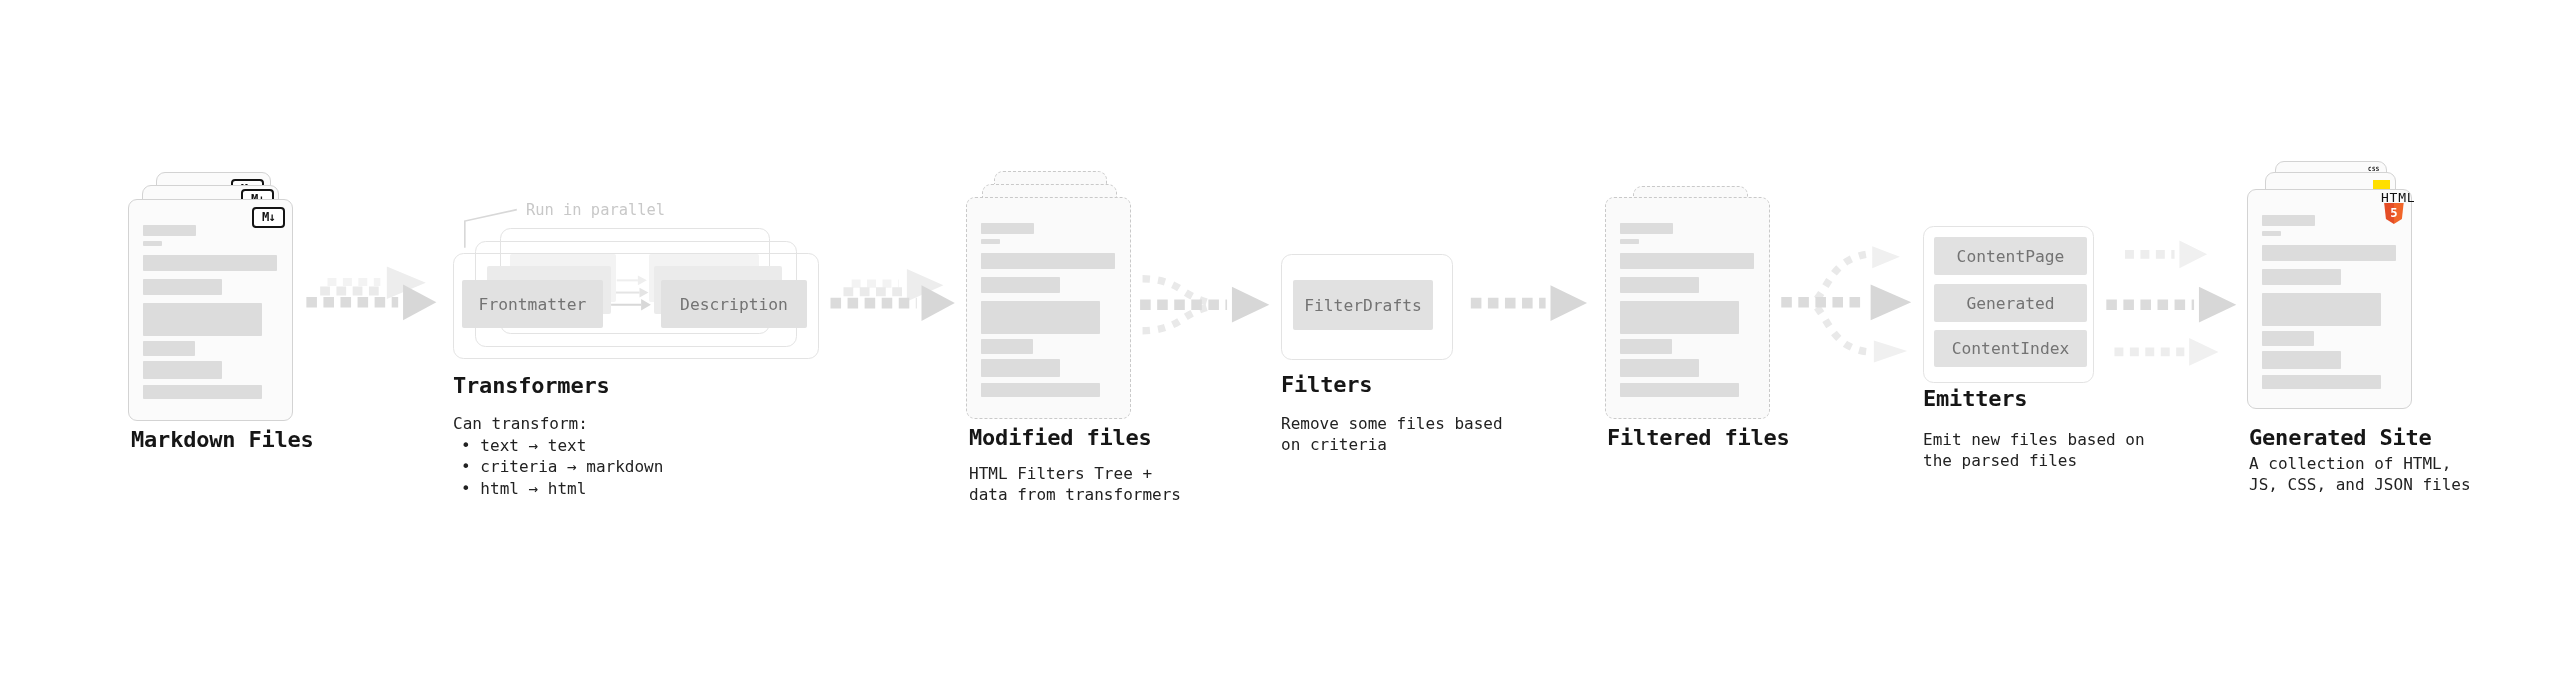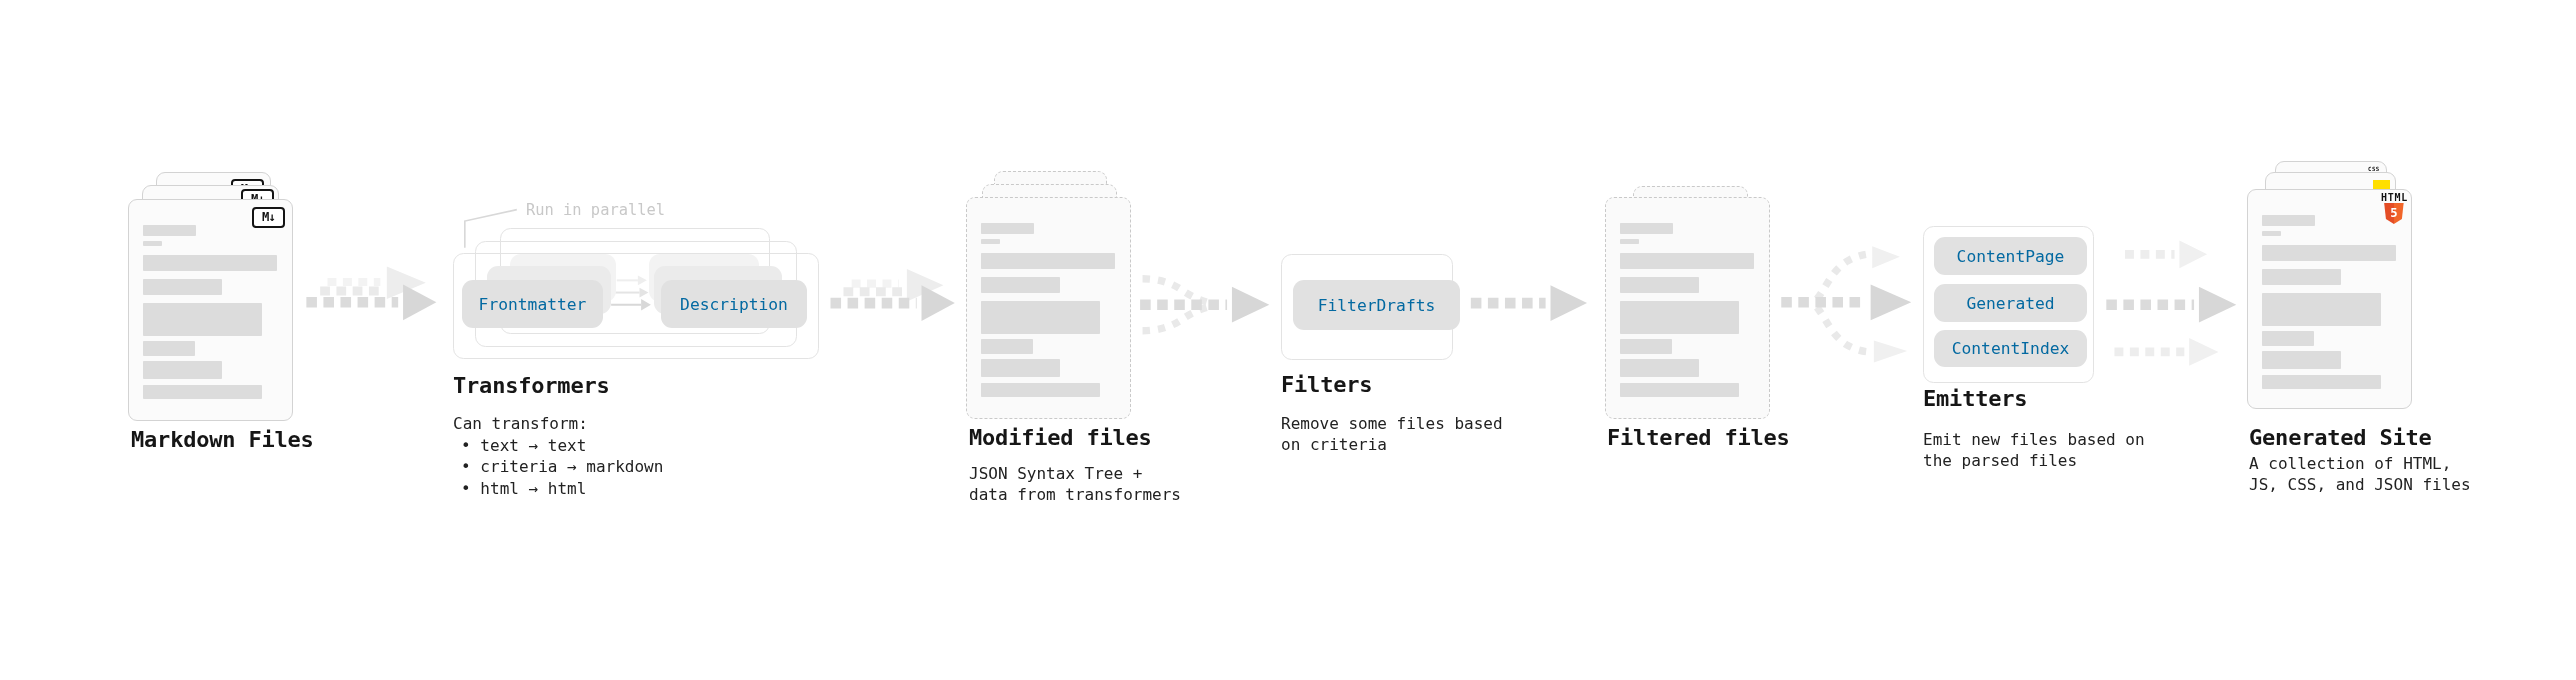--- a/index.html
+++ b/index.html
@@ -18,33 +18,33 @@
   .b5{top:103px;width:119px;height:32.5px}
   .b6{top:141px;width:52px;height:14.6px}
   .b7{top:161px;width:79px;height:18px}
   .b8{top:185px;width:119px;height:14px}
 
   .md-icon{position:absolute;width:32.5px;height:21px;background:#fff;border:2px solid #141414;border-radius:4.1px;
            box-sizing:border-box;font-weight:bold;font-size:12.2px;line-height:16.3px;text-align:center;color:#141414;letter-spacing:-0.8px;}
 
   
   .container{position:absolute;box-sizing:border-box;border:1.6px solid #e3e3e3;border-radius:10.6px;background:transparent;}
-  .gbox{position:absolute;background:#e1e1e1;border-radius:11px;display:flex;align-items:center;justify-content:center;
-        font-size:16.3px;color:#0369a1;white-space:nowrap;}
+  .gbox{position:absolute;background:#e1e1e1;border-radius:2px;display:flex;align-items:center;justify-content:center;
+        font-size:16.3px;color:#737373;white-space:nowrap;}
   .gbox.g1{background:#ebebeb;}
   .gbox.g2{background:#f3f3f3;}
 
   .title{position:absolute;font-weight:bold;font-size:22px;line-height:22px;color:#161616;white-space:nowrap;letter-spacing:-0.2px;}
   .note{position:absolute;font-size:16px;line-height:21px;color:#222;white-space:nowrap;}
   .note .indent{padding-left:8.1px;}
   .parallel-note{position:absolute;font-size:15.4px;line-height:15.4px;color:#c8c8c8;white-space:nowrap;}
 
   
   .html5-icon{position:absolute;width:26px;text-align:center;}
-  .h5-word{font-size:10px;font-weight:bold;letter-spacing:0.8px;color:#111;line-height:8.1px;}
+  .h5-word{font-size:13px;font-weight:normal;letter-spacing:0.8px;color:#111;line-height:8.1px;}
   .h5-shield{width:19.5px;height:21px;margin:0.8px auto 0;background:linear-gradient(90deg,#e44d26 50%,#f16529 50%);
              clip-path:polygon(0 0,100% 0,91% 76%,50% 100%,9% 76%);
              color:#fff;font-size:12.2px;font-weight:bold;line-height:20.3px;text-align:center;}
   .css-badge{position:absolute;width:14.6px;text-align:center;}
   .css-word{font-size:5.7px;font-weight:bold;color:#111;line-height:6.5px;letter-spacing:0.4px;}
   .css-bar{height:2.4px;background:#2965f1;margin-top:0.8px;border-radius:0.8px;}
   .js-badge{position:absolute;width:17px;height:9.8px;background:#ffdf00;}
 
   
   svg .ln-main{stroke:#dbdbdb;stroke-width:13;stroke-dasharray:13 8;fill:none;}
@@ -178,28 +178,28 @@
       <span class="bar b2"></span>
       <span class="bar b3"></span>
       <span class="bar b4"></span>
       <span class="bar b5"></span>
       <span class="bar b6"></span>
       <span class="bar b7"></span>
       <span class="bar b8"></span>
     </div>
     <div class="title" style="left:969px;top:427px">Modified files</div>
     <div class="note" style="left:969px;top:463px">
-      <div>JSON Syntax Tree +</div>
+      <div>HTML Filters Tree +</div>
       <div>data from transformers</div>
     </div>
   </div>
 
   <div>
     <div class="container" style="left:1281px;top:254px;width:172px;height:106px"></div>
-    <div class="gbox" style="left:1293px;top:280px;width:167px;height:50px">FilterDrafts</div>
+    <div class="gbox" style="left:1293px;top:280px;width:140px;height:50px">FilterDrafts</div>
     <div class="title" style="left:1281px;top:374px">Filters</div>
     <div class="note" style="left:1281px;top:413px">
       <div>Remove some files based</div>
       <div>on criteria</div>
     </div>
   </div>
 
   <div>
     <div class="card dashed" style="left:1633px;top:186px;width:115px;height:222px"></div>
     <div class="card dashed" style="left:1605px;top:197px;width:165px;height:222px">

